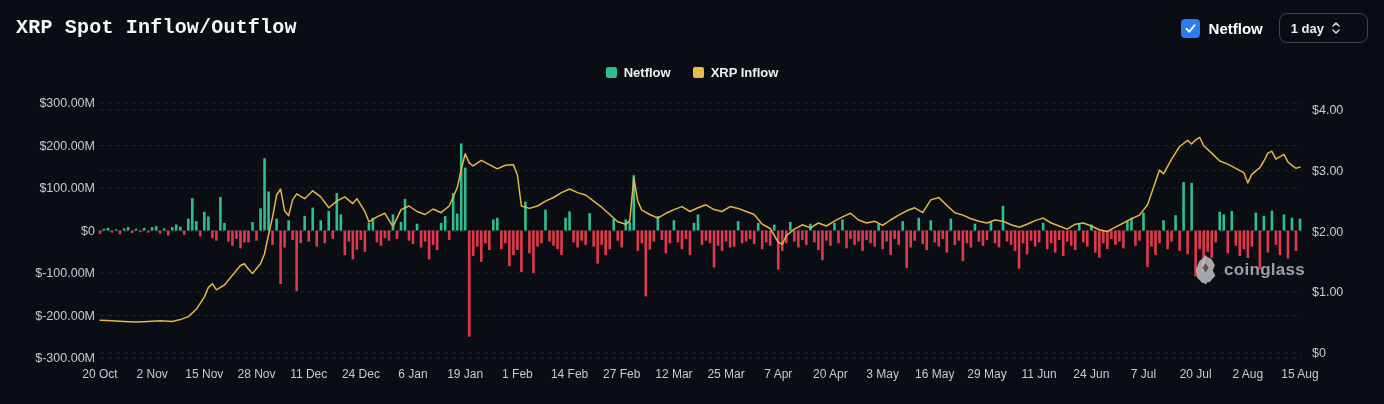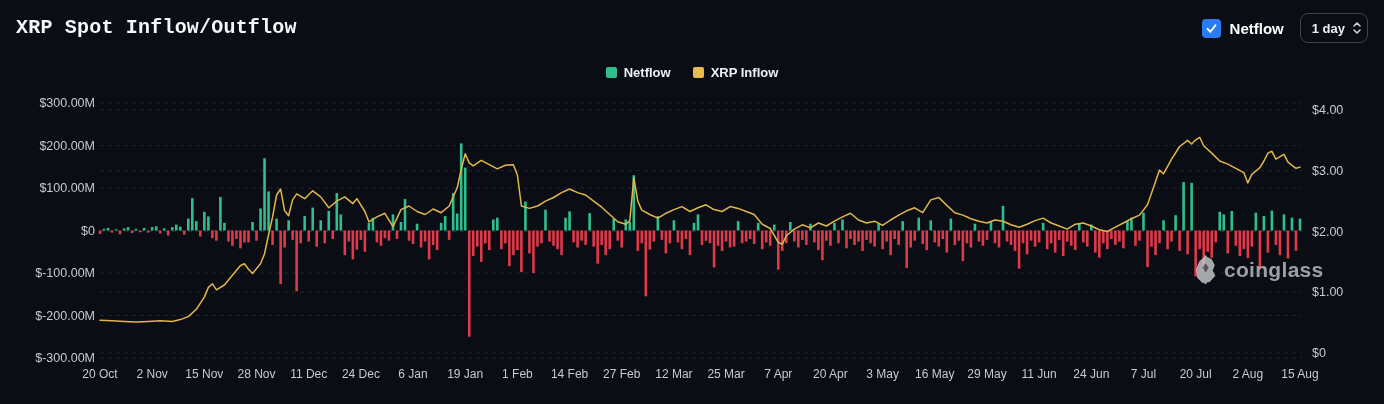--- a/index.html
+++ b/index.html
@@ -4,28 +4,28 @@
 <style>
   html,body{margin:0;padding:0;width:1384px;height:404px;background:#0a0d13;overflow:hidden;
     font-family:"Liberation Sans",sans-serif;-webkit-font-smoothing:antialiased;}
   .stage{position:relative;width:1384px;height:404px;background:#0a0d13;}
   .page-title{position:absolute;left:16px;top:16px;font-size:20px;font-weight:700;color:#f5f7fa;letter-spacing:.2px;font-family:Liberation Mono, monospace;}
   .controls{position:absolute;right:16px;top:13px;display:flex;align-items:center;gap:16px;}
   .check-wrap{display:flex;align-items:center;gap:9px;cursor:pointer;}
   .checkbox{width:19px;height:19px;border-radius:4px;background:#2b7cf2;display:flex;align-items:center;justify-content:center;}
   .check-label{font-size:15px;font-weight:700;color:#ffffff;}
   .interval{display:flex;align-items:center;gap:7px;border:1px solid #3d434e;border-radius:8px;
-    padding:5px 5px 5px 11px;height:18px;cursor:pointer;background:transparent;}
+    padding:5px 26px 5px 11px;height:18px;cursor:pointer;background:transparent;}
   .interval-value{font-size:13px;font-weight:600;color:#eceef2;}
   .legend{position:absolute;left:0;top:65px;width:100%;display:flex;justify-content:center;gap:22px;}
   .legend-item{display:flex;align-items:center;gap:7px;cursor:pointer;}
   .swatch{width:11px;height:11px;border-radius:2px;display:inline-block;}
   .legend-label{font-size:13px;font-weight:600;color:#eef0f3;}
   .watermark{position:absolute;left:1193px;top:255px;display:flex;align-items:center;gap:6px;opacity:.82;pointer-events:none;}
-  .watermark-text{font-size:21px;font-weight:700;color:#bcbfc5;letter-spacing:.3px;}
+  .watermark-text{font-size:17px;font-weight:700;color:#bcbfc5;letter-spacing:.3px;}
   svg text{font-family:"Liberation Sans",sans-serif;}
 </style>
 </head>
 <body>
 
 <div class="stage">
 
   <div class="page-title">XRP Spot Inflow/Outflow</div>
 
   <div class="controls">

